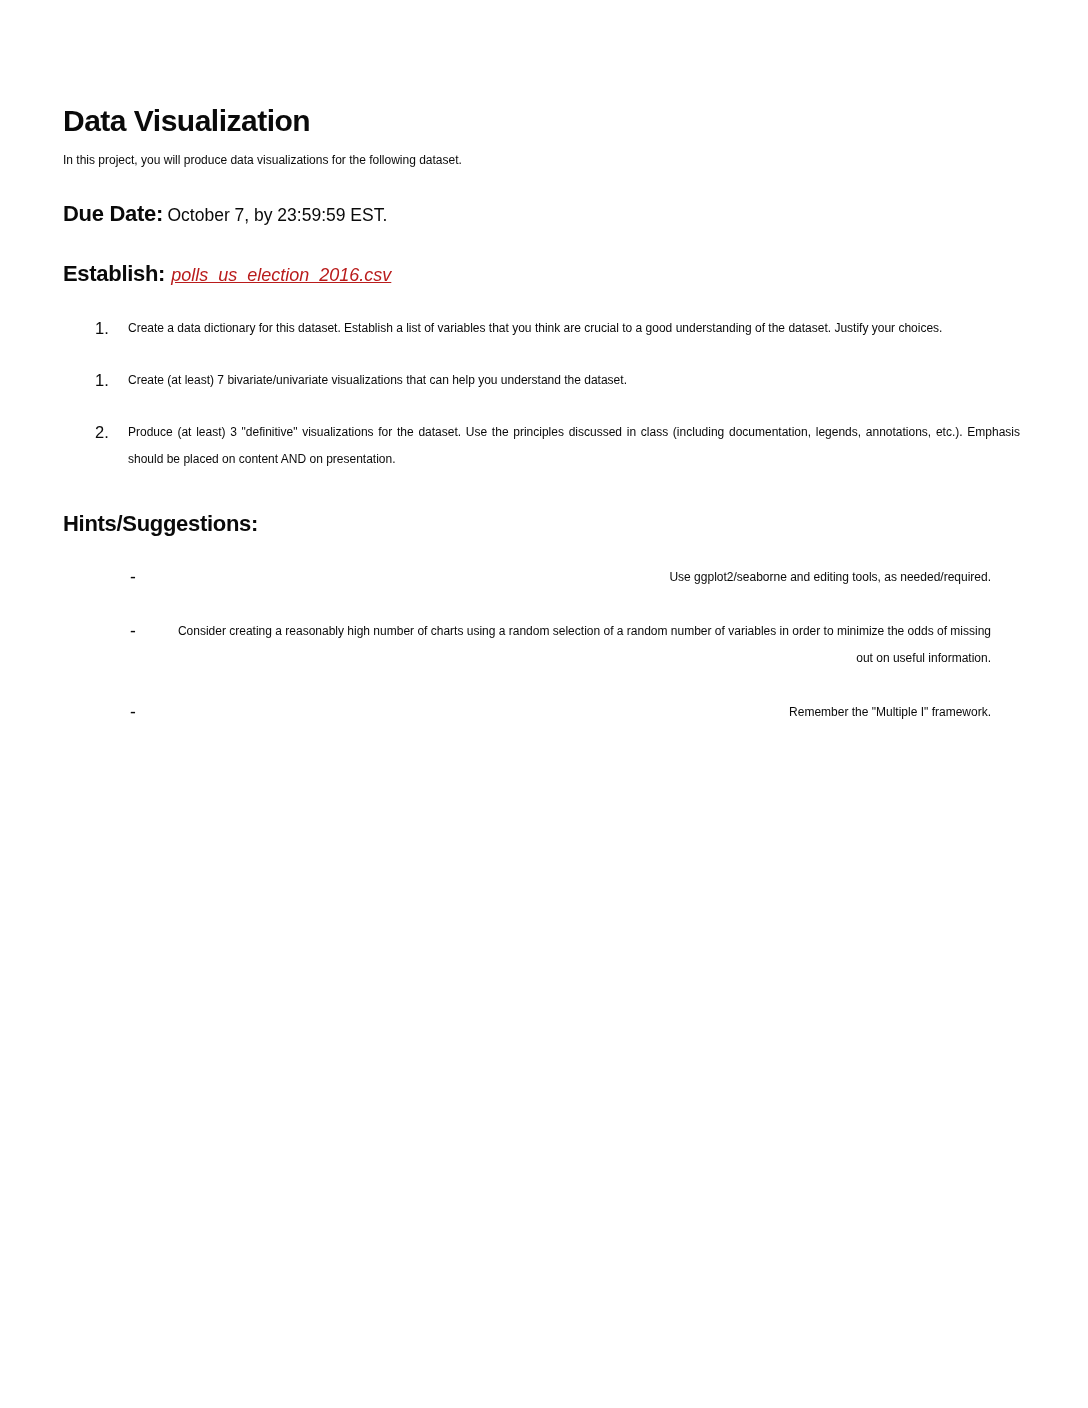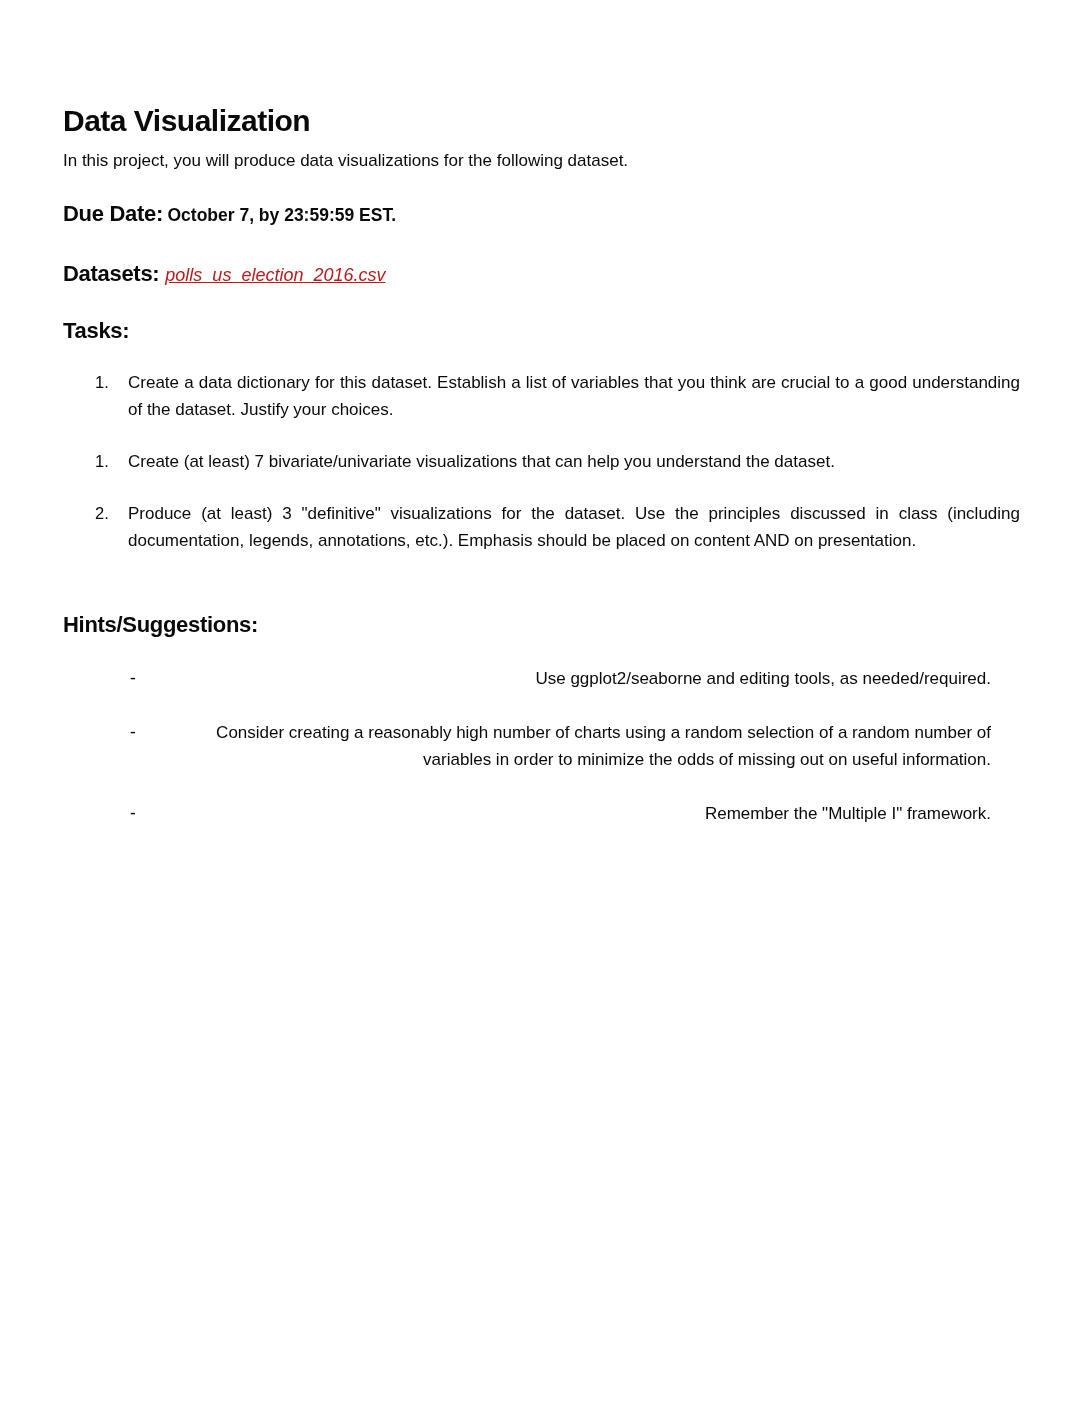--- a/index.html
+++ b/index.html
@@ -19,39 +19,38 @@
     overflow: hidden;
   }
   .doc-title {
     margin: 0;
     font-size: 30px;
     font-weight: bold;
     letter-spacing: -0.5px;
     line-height: 1.15;
   }
   .body-text {
-    font-size: 17px;
+    font-size: 12px;
     line-height: 27px;
   }
   .intro {
     margin: 8px 0 0 0;
   }
   .section-row {
     margin-top: 26px;
     line-height: 28px;
   }
   .section-label {
     font-size: 22px;
     font-weight: bold;
     letter-spacing: -0.3px;
     text-align: right;
   }
   .inline-value {
     font-size: 17.5px;
-    font-weight: bold;
   }
   .datasets-row { margin-top: 30px; }
   .dataset-link {
     font-size: 18px;
     font-style: italic;
     text-decoration: underline;
     margin-left: 6px;
   }
   .section-heading {
     margin: 28px 0 0 0;
@@ -69,21 +68,21 @@
   .task-num {
     flex: 0 0 33px;
     font-size: 16.5px;
     line-height: 27px;
   }
   .task-text {
     flex: 1;
     max-width: 898px;
     text-align: justify;
   }
-  .hints-heading { margin-top: 58px; }
+  .hints-heading { margin-top: 38px; }
   .hint-list { margin-top: 6px; }
   .hint-item {
     display: flex;
     margin-top: 27px;
     margin-left: 67px;
   }
   .hint-marker {
     flex: 0 0 31px;
     font-size: 17.5px;
     line-height: 27px;
@@ -102,24 +101,23 @@
   <h1 class="doc-title">Data Visualization</h1>
 
   <p class="body-text intro">In this project, you will produce data visualizations for the following dataset.</p>
 
   <div class="section-row">
     <span class="section-label">Due Date:</span>
     <span class="inline-value">October 7, by 23:59:59 EST.</span>
   </div>
 
   <div class="section-row datasets-row">
-    <span class="section-label">Datasets:</span><a class="dataset-link" href="#" id="dataset-link" style="color: #b91c1c;">polls_us_election_2016.csv</a>
+    <span class="section-label">Establish:</span><a class="dataset-link" href="#" id="dataset-link" style="color: #b91c1c;">polls_us_election_2016.csv</a>
   </div>
 
-  <h2 class="section-heading">Tasks:</h2>
 
   <div class="task-list">
     <div class="task-item">
       <span class="task-num">1.</span>
       <span class="task-text body-text">Create a data dictionary for this dataset. Establish a list of variables that you think are crucial to a good understanding of the dataset. Justify your choices.</span>
     </div>
     <div class="task-item">
       <span class="task-num">1.</span>
       <span class="task-text body-text">Create (at least) 7 bivariate/univariate visualizations that can help you understand the dataset.</span>
     </div>

